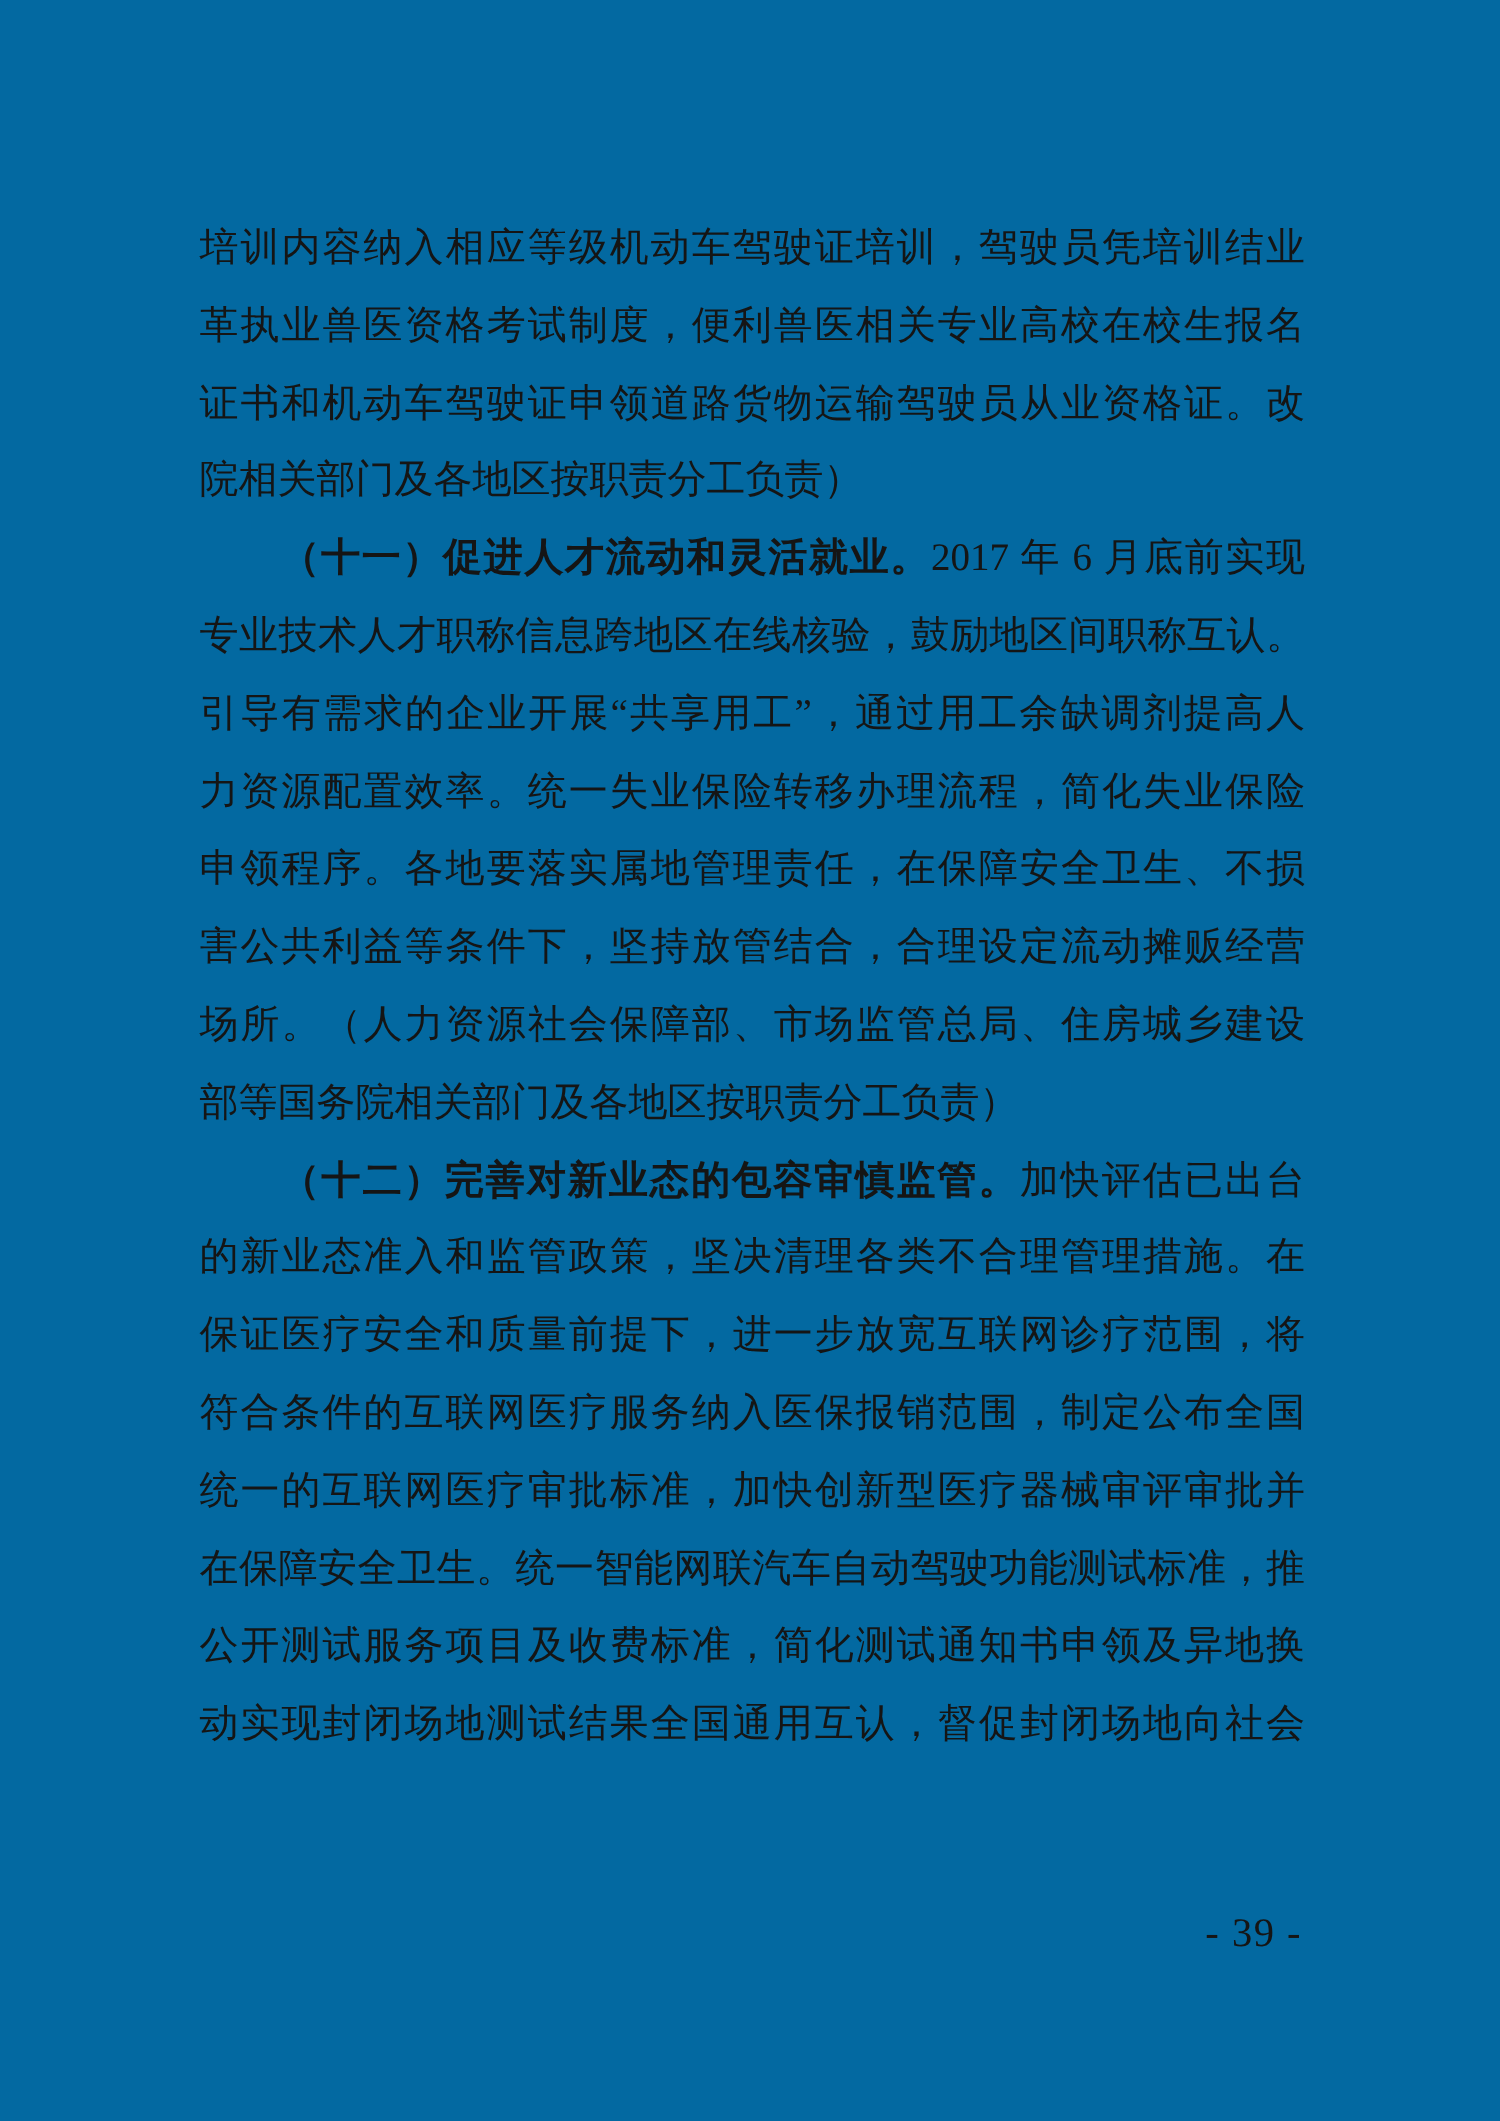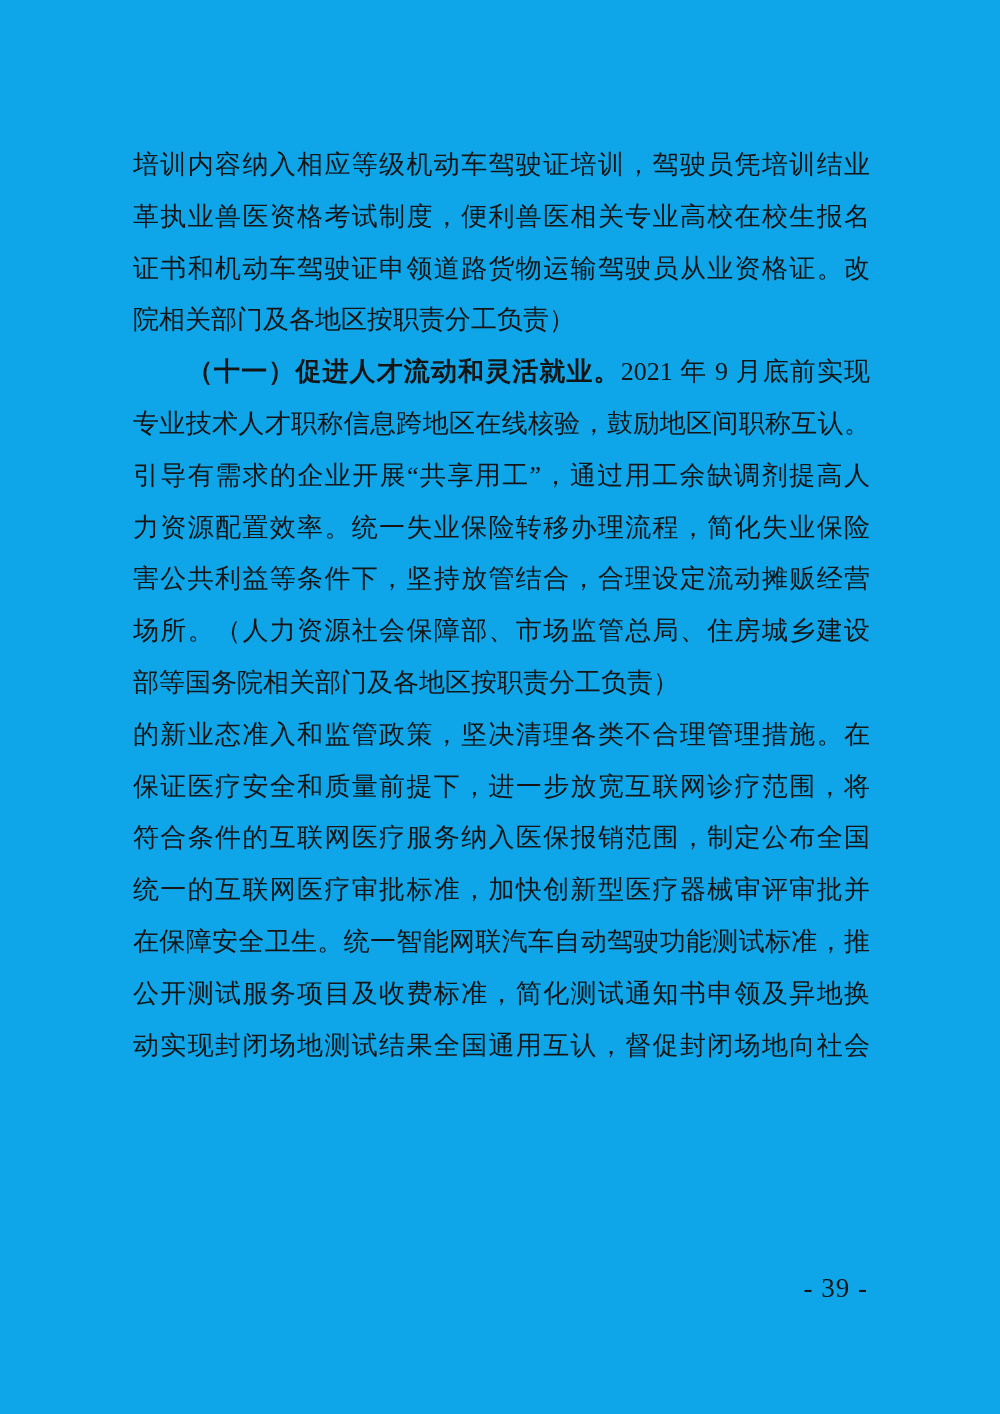--- a/index.html
+++ b/index.html
@@ -4,21 +4,21 @@
 <style>
   html, body {
     margin: 0;
     padding: 0;
     background: #ffffff;
   }
   .page {
     position: relative;
     width: 1000px;
     height: 1414px;
-    background: #0ea5e9;
+    background: #0369a1;
     overflow: hidden;
     font-family: "Liberation Serif", "DejaVu Serif", serif;
     color: #151515;
   }
   .text-block {
     position: absolute;
     left: 133px;
     top: 139px;
     width: 737px;
     font-size: 26px;
@@ -61,29 +61,31 @@
 
 <div class="page">
   <div class="text-block" id="text-block">
       <div class="paragraph">
         <div class="line"><span class="seg">培训内容纳入相应等级机动车驾驶证培训，驾驶员凭培训结业</span></div>
         <div class="line"><span class="seg">革执业兽医资格考试制度，便利兽医相关专业高校在校生报名</span></div>
         <div class="line"><span class="seg">证书和机动车驾驶证申领道路货物运输驾驶员从业资格证。改</span></div>
         <div class="line no-just"><span class="seg">院相关部门及各地区按职责分工负责）</span></div>
       </div>
       <div class="paragraph">
-        <div class="line indent"><span class="seg bold">（十一）促进人才流动和灵活就业。</span><span class="seg">2021 年 9 月底前实现</span></div>
+        <div class="line indent"><span class="seg bold">（十一）促进人才流动和灵活就业。</span><span class="seg">2017 年 6 月底前实现</span></div>
         <div class="line"><span class="seg">专业技术人才职称信息跨地区在线核验，鼓励地区间职称互认。</span></div>
         <div class="line"><span class="seg">引导有需求的企业开展“共享用工”，通过用工余缺调剂提高人</span></div>
         <div class="line"><span class="seg">力资源配置效率。统一失业保险转移办理流程，简化失业保险</span></div>
+        <div class="line"><span class="seg">申领程序。各地要落实属地管理责任，在保障安全卫生、不损</span></div>
         <div class="line"><span class="seg">害公共利益等条件下，坚持放管结合，合理设定流动摊贩经营</span></div>
         <div class="line"><span class="seg">场所。（人力资源社会保障部、市场监管总局、住房城乡建设</span></div>
         <div class="line no-just"><span class="seg">部等国务院相关部门及各地区按职责分工负责）</span></div>
       </div>
       <div class="paragraph">
+        <div class="line indent"><span class="seg bold">（十二）完善对新业态的包容审慎监管。</span><span class="seg">加快评估已出台</span></div>
         <div class="line"><span class="seg">的新业态准入和监管政策，坚决清理各类不合理管理措施。在</span></div>
         <div class="line"><span class="seg">保证医疗安全和质量前提下，进一步放宽互联网诊疗范围，将</span></div>
         <div class="line"><span class="seg">符合条件的互联网医疗服务纳入医保报销范围，制定公布全国</span></div>
         <div class="line"><span class="seg">统一的互联网医疗审批标准，加快创新型医疗器械审评审批并</span></div>
         <div class="line"><span class="seg">在保障安全卫生。统一智能网联汽车自动驾驶功能测试标准，推</span></div>
         <div class="line"><span class="seg">公开测试服务项目及收费标准，简化测试通知书申领及异地换</span></div>
         <div class="line"><span class="seg">动实现封闭场地测试结果全国通用互认，督促封闭场地向社会</span></div>
       </div>
     </div>
   <div class="page-number">- 39 -</div>

